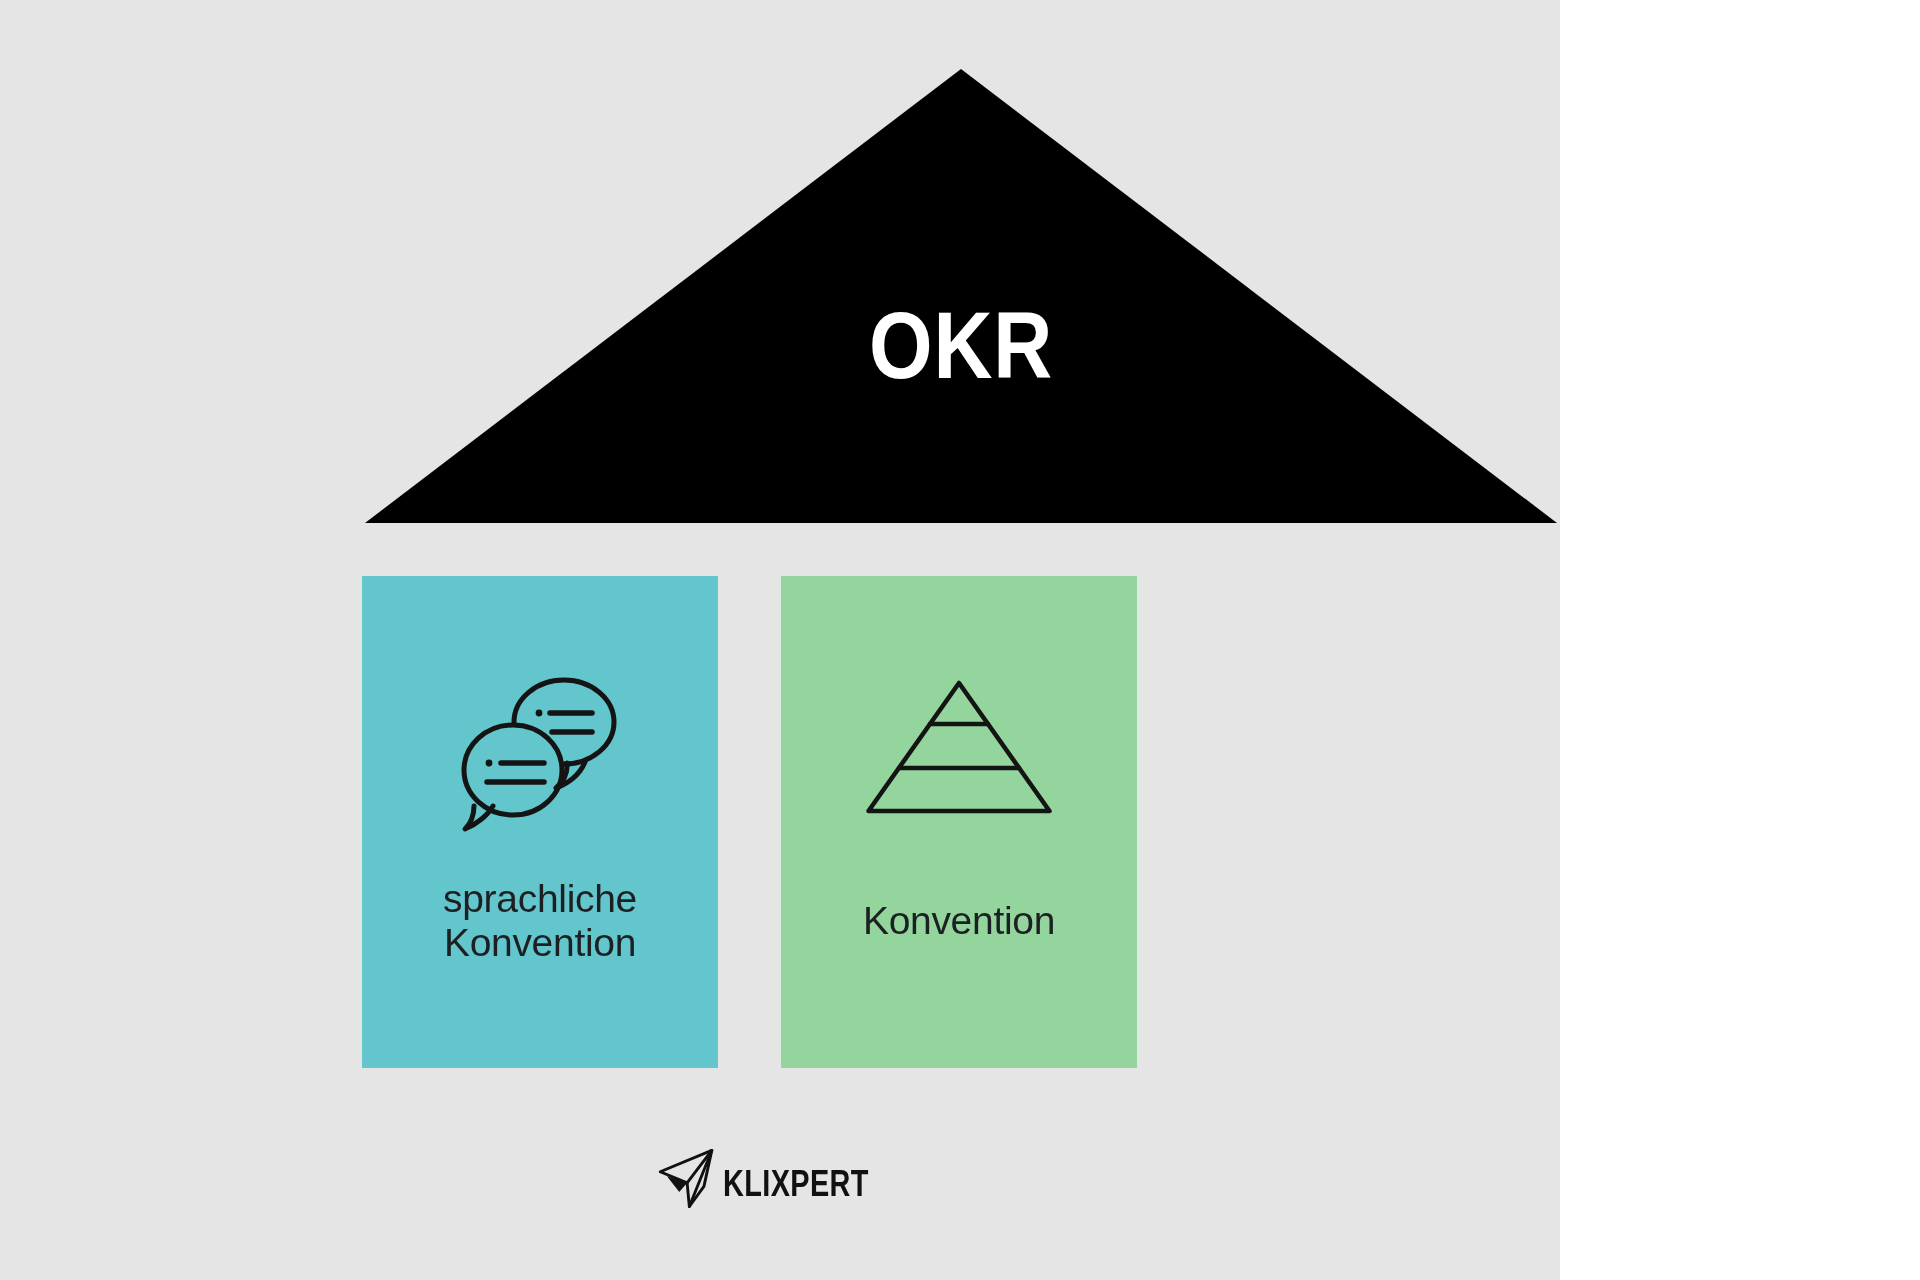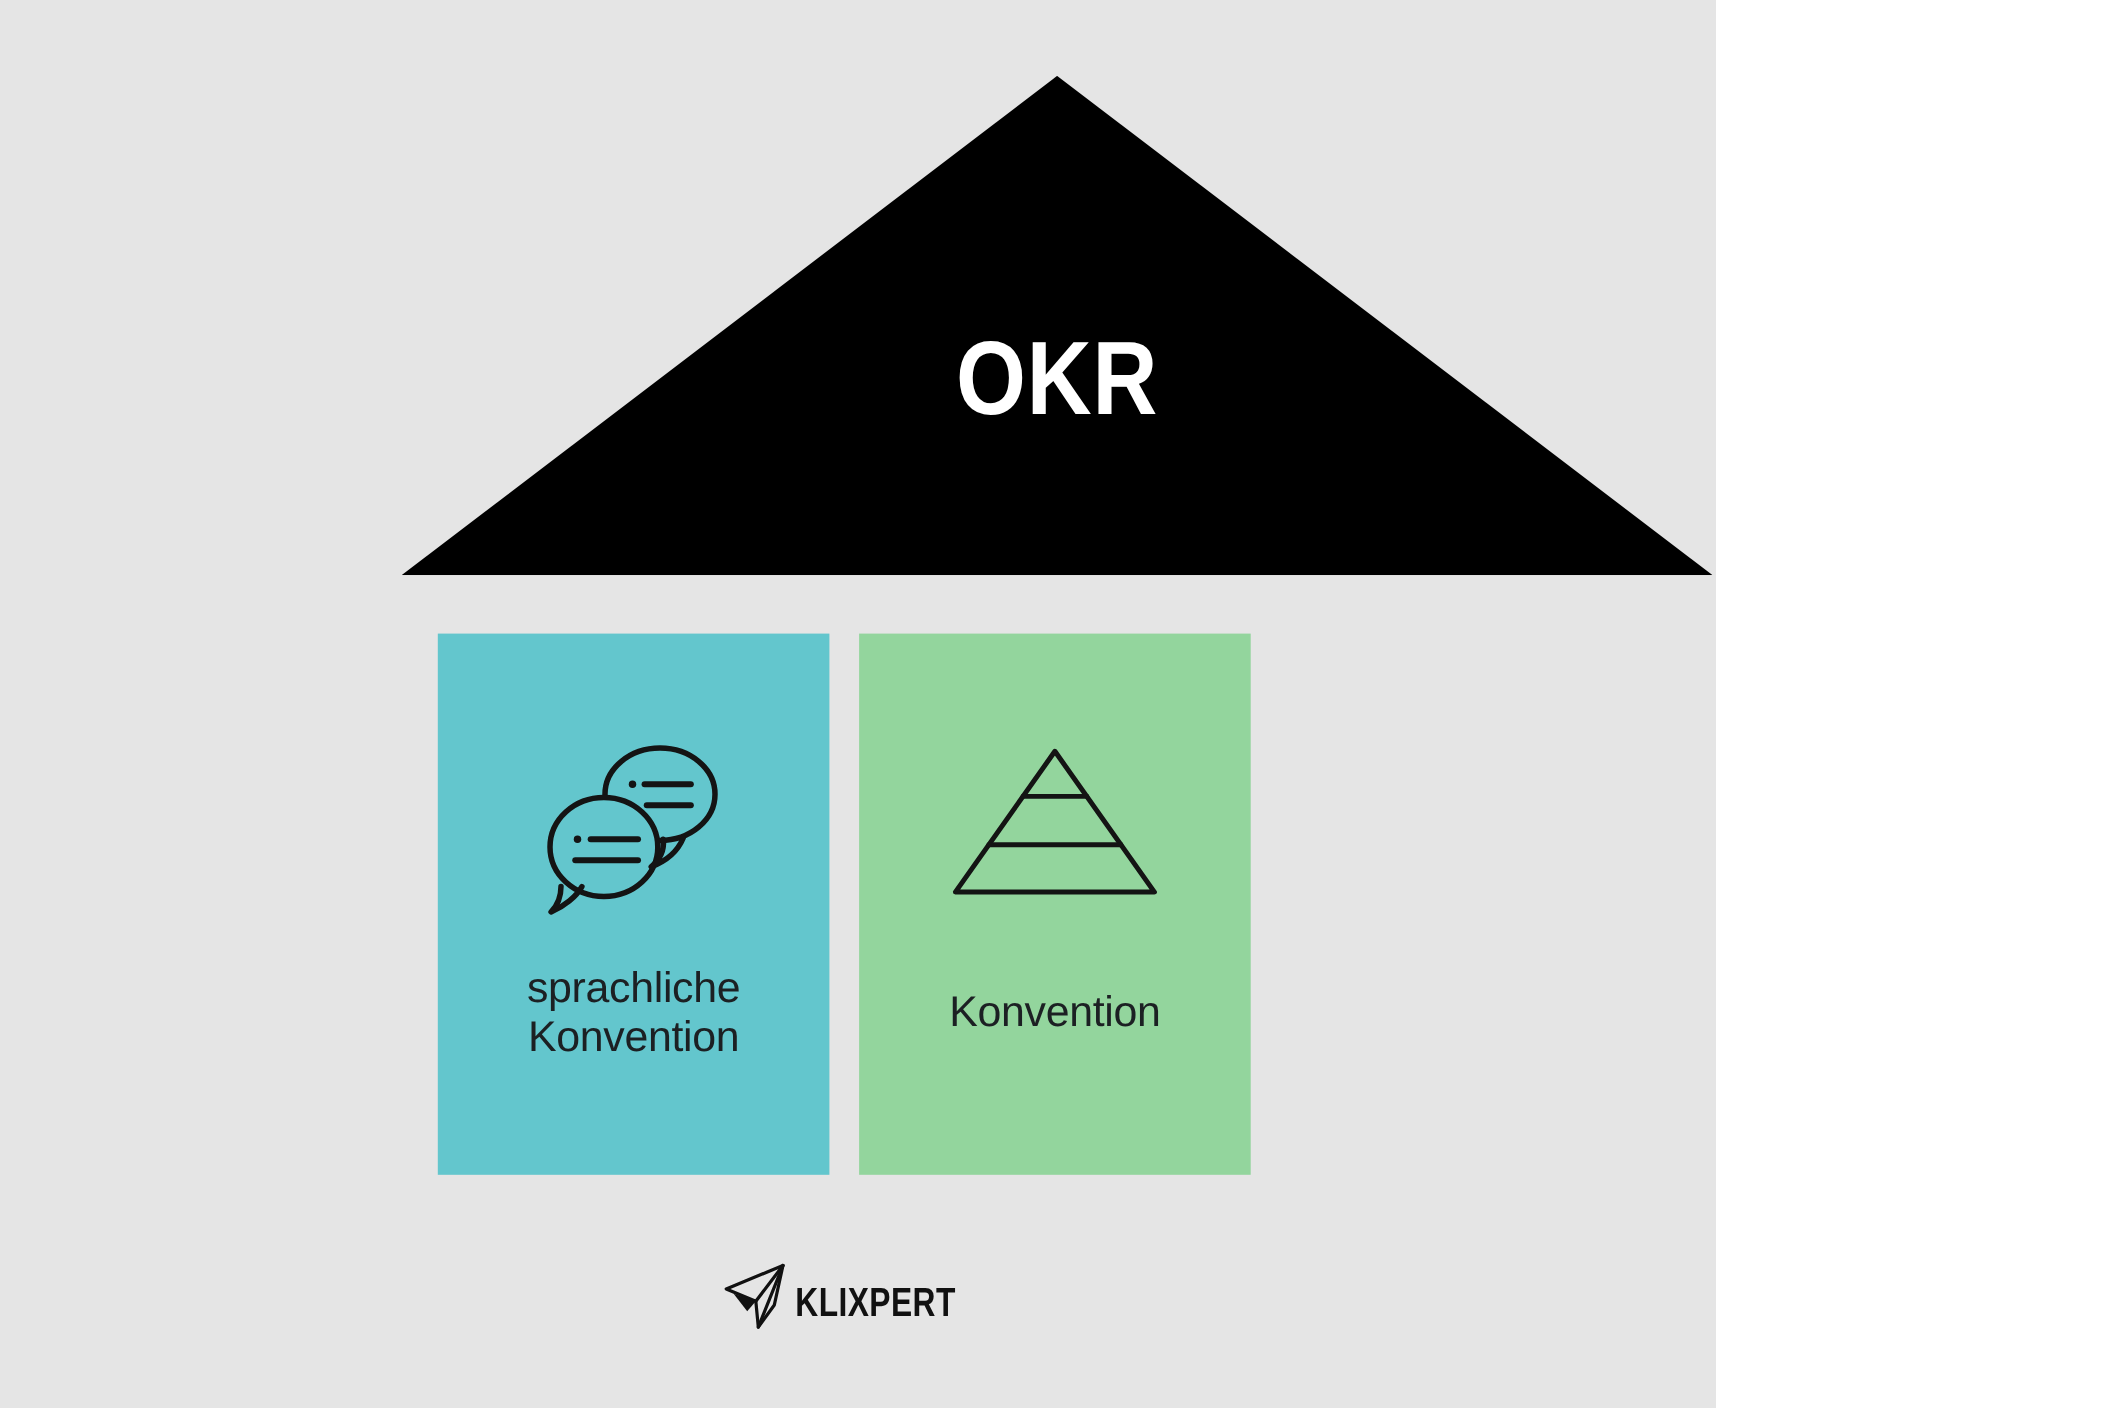--- a/index.html
+++ b/index.html
@@ -43,21 +43,21 @@
     letter-spacing: 1px;
   }
 
   
   .pillar {
     position: absolute;
     top: 576px;
     width: 356px;
     height: 492px;
   }
-  .pillar.p0 { left: 362px; margin-left: 36px; }
+  .pillar.p0 { left: 362px; }
   .pillar.p1 { left: 781px; }
   .pillar.p2 { left: 1197px; }
 
   .icon-wrap {
     position: absolute;
     left: 50%;
     transform: translateX(-50%);
   }
   .icon-wrap svg { display: block; }
   .icon-wrap .ln {

